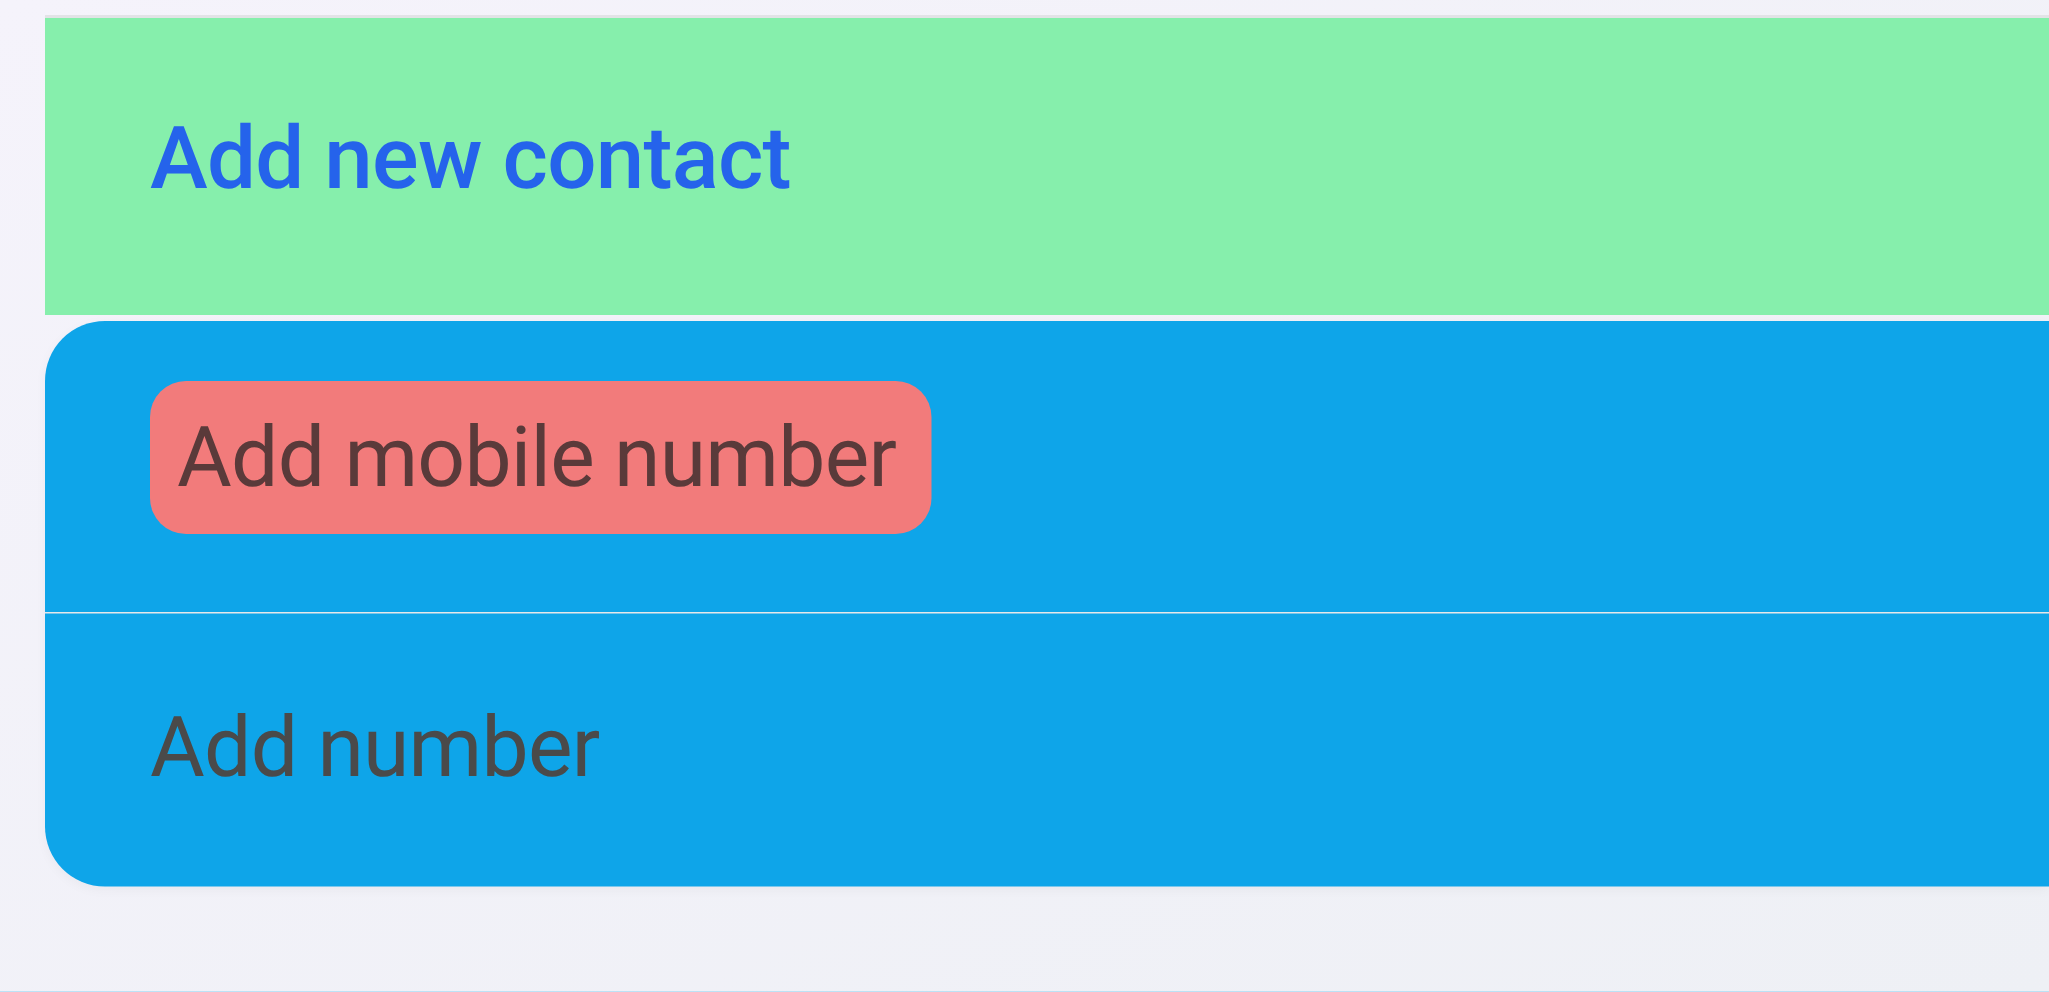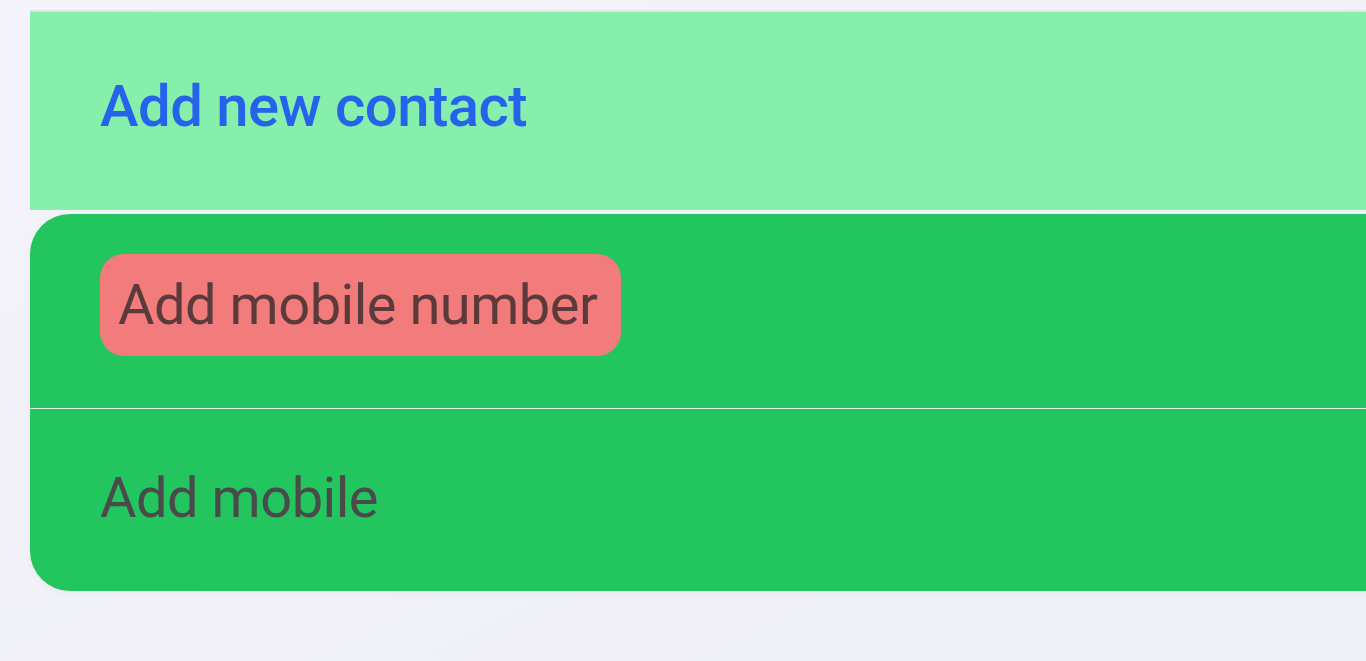--- a/index.html
+++ b/index.html
@@ -24,21 +24,21 @@
       border-top: 2px solid #e2e3e6;
       margin-top: 10px;
     }
     .header-title {
       color: #2563eb;
       font-size: 58px;
       font-weight: 500;
       letter-spacing: -0.5px;
     }
     .card {
-      background: #22c55e;
+      background: #0ea5e9;
       border-radius: 40px 0 0 40px;
       margin-top: 4px;
       box-shadow: 0 2px 8px rgba(0,0,0,0.04);
     }
     .row {
       padding: 40px 70px 52px 70px;
       display: flex;
       align-items: center;
       border-bottom: 1px solid #e7e8ea;
     }
@@ -74,18 +74,18 @@
 
   <div class="card">
 
     <div class="row">
       <span class="highlight">
         <span class="placeholder-text">Add mobile number</span>
       </span>
     </div>
 
     <div class="row">
-      <span class="placeholder-text">Add mobile</span>
+      <span class="placeholder-text">Add number</span>
     </div>
 
   </div>
 
 </div>
 
 </body></html>

